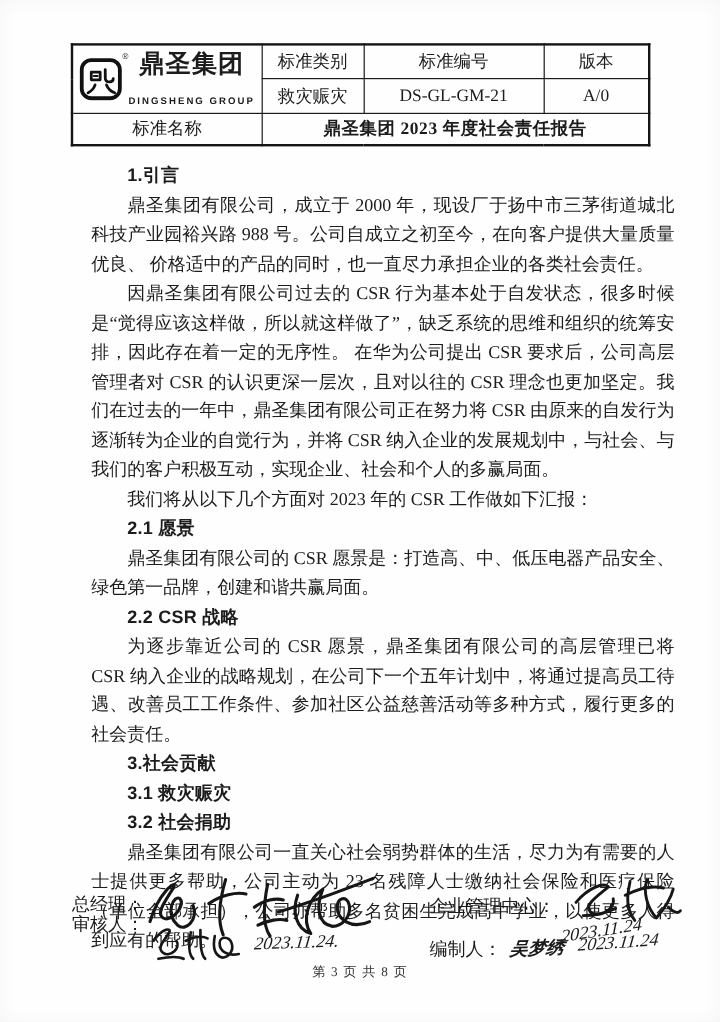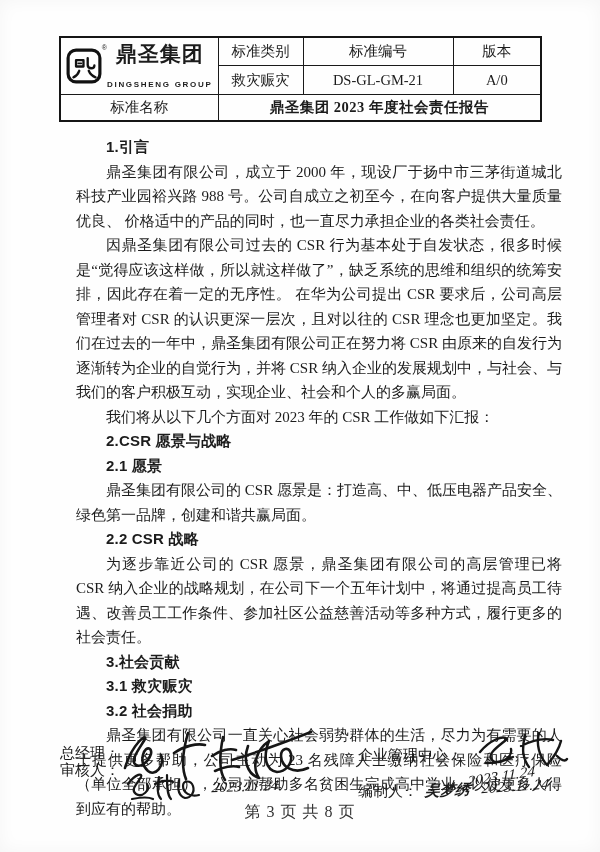--- a/index.html
+++ b/index.html
@@ -72,21 +72,21 @@
     position: absolute;
     font-style: italic; white-space: nowrap;
     transform: skewX(-8deg) rotate(-2deg);
     color: #1b1b1b;
   }
   .hand.name { font-weight: 700; }
 
   
   .page-footer {
     position: absolute; left: 0; right: 0; top: 802px;
-    text-align: center; font-size: 16px; color: #333; letter-spacing: 1px;
+    text-align: center; font-size: 11px; color: #333; letter-spacing: 1px;
   }
 </style>
 </head>
 <body>
 
 <div class="page">
 
   <table class="hdr-table">
     <tbody>
         <tr>
@@ -122,21 +122,20 @@
       <td colspan="3" class="hdr-title">鼎圣集团 2023 年度社会责任报告</td>
     </tr>
   </tbody>
     </table>
 
   <div class="doc-body">
     <p class="h">1.引言</p>
     <p>鼎圣集团有限公司，成立于 2000 年，现设厂于扬中市三茅街道城北科技产业园裕兴路 988 号。公司自成立之初至今，在向客户提供大量质量优良、 价格适中的产品的同时，也一直尽力承担企业的各类社会责任。</p>
     <p>因鼎圣集团有限公司过去的 CSR 行为基本处于自发状态，很多时候是“觉得应该这样做，所以就这样做了”，缺乏系统的思维和组织的统筹安排，因此存在着一定的无序性。 在华为公司提出 CSR 要求后，公司高层管理者对 CSR 的认识更深一层次，且对以往的 CSR 理念也更加坚定。我们在过去的一年中，鼎圣集团有限公司正在努力将 CSR 由原来的自发行为逐渐转为企业的自觉行为，并将 CSR 纳入企业的发展规划中，与社会、与我们的客户积极互动，实现企业、社会和个人的多赢局面。</p>
     <p>我们将从以下几个方面对 2023 年的 CSR 工作做如下汇报：</p>
-    <p class="h">2.CSR 愿景与战略</p>
     <p class="h">2.1 愿景</p>
     <p>鼎圣集团有限公司的 CSR 愿景是：打造高、中、低压电器产品安全、绿色第一品牌，创建和谐共赢局面。</p>
     <p class="h">2.2 CSR 战略</p>
     <p>为逐步靠近公司的 CSR 愿景，鼎圣集团有限公司的高层管理已将 CSR 纳入企业的战略规划，在公司下一个五年计划中，将通过提高员工待遇、改善员工工作条件、参加社区公益慈善活动等多种方式，履行更多的社会责任。</p>
     <p class="h">3.社会贡献</p>
     <p class="h">3.1 救灾赈灾</p>
     <p class="h">3.2 社会捐助</p>
     <p>鼎圣集团有限公司一直关心社会弱势群体的生活，尽力为有需要的人士提供更多帮助，公司主动为 23 名残障人士缴纳社会保险和医疗保险（单位全部承担），公司亦帮助多名贫困生完成高中学业，以使更多人得到应有的帮助。</p>
   </div>
 

